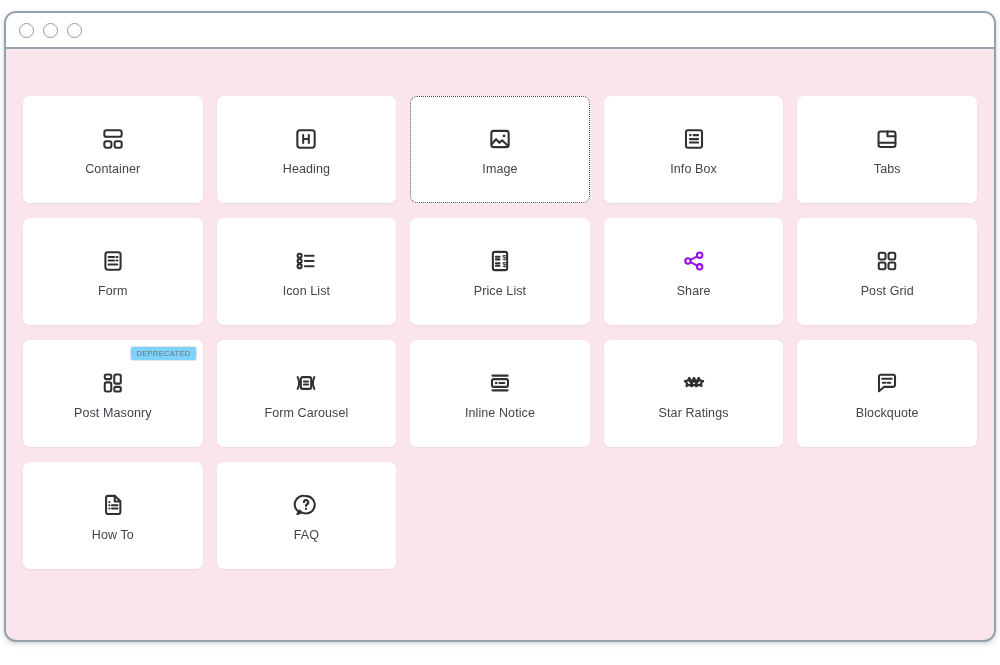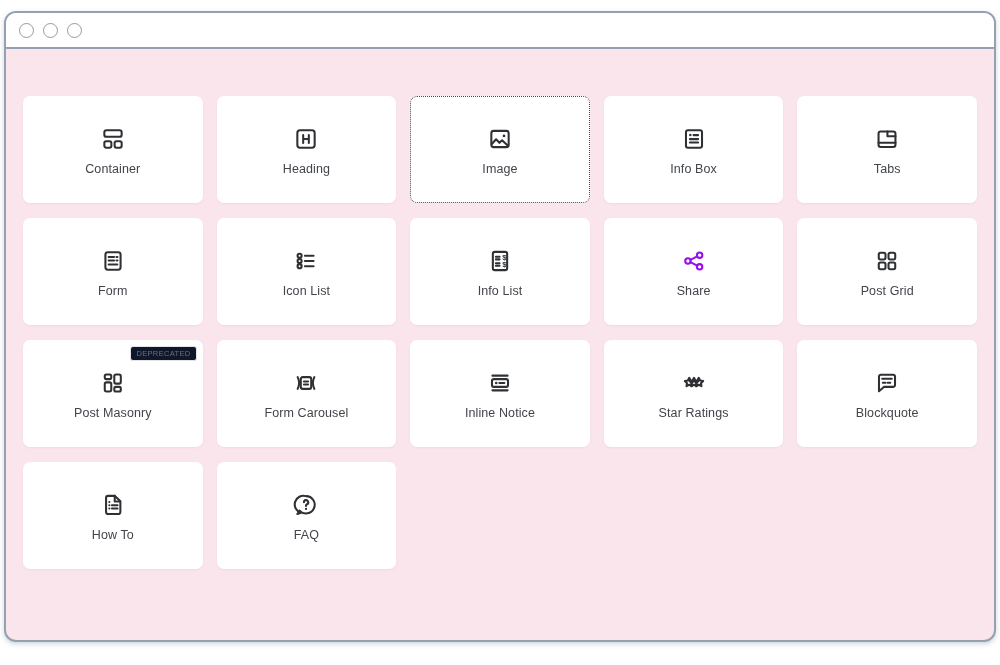--- a/index.html
+++ b/index.html
@@ -86,21 +86,21 @@
     line-height: 1;
     white-space: nowrap;
   }
 
   .badge {
     position: absolute;
     top: 6px; right: 6px;
     font-size: 7.5px;
     letter-spacing: .35px;
     color: #6d6f75;
-    background: #0f172a;
+    background: #7dd3fc;
     border: 1px solid #e4e4e8;
     border-radius: 3px;
     padding: 3px 5px 2px 5px;
     line-height: 1;
   }
 </style>
 </head>
 <body>
 
 <div id="window-frame">
@@ -184,21 +184,21 @@
         </div>
         <div class="widget-card">
           <span class="widget-icon">
             <svg viewBox="0 0 24 24" width="26" height="26">
               <rect x="5.4" y="3.6" width="13.2" height="16.8" rx="1.8" fill="none" stroke="currentColor" stroke-width="1.9" stroke-linecap="round" stroke-linejoin="round"></rect>
               <path d="M8.2 8.1h3.4M8.2 10.5h3.4M8.2 14h3.4M8.2 16.4h3.4" fill="none" stroke="currentColor" stroke-width="1.9" stroke-linecap="round" stroke-linejoin="round"></path>
               <text x="14.1" y="11.5" font-size="7.4" font-family="Liberation Sans, sans-serif" font-weight="bold" fill="currentColor" stroke="none">$</text>
               <text x="14.1" y="17.4" font-size="7.4" font-family="Liberation Sans, sans-serif" font-weight="bold" fill="currentColor" stroke="none">$</text>
             </svg>
           </span>
-          <span class="widget-label">Info List</span>
+          <span class="widget-label">Price List</span>
         </div>
         <div class="widget-card">
           <span class="widget-icon accent">
             <svg viewBox="0 0 24 24" width="26" height="26">
               <circle cx="17.2" cy="6.6" r="2.5" fill="none" stroke="currentColor" stroke-width="1.9" stroke-linecap="round" stroke-linejoin="round"></circle>
               <circle cx="17.2" cy="17.4" r="2.5" fill="none" stroke="currentColor" stroke-width="1.9" stroke-linecap="round" stroke-linejoin="round"></circle>
               <circle cx="6.4" cy="12" r="2.5" fill="none" stroke="currentColor" stroke-width="1.9" stroke-linecap="round" stroke-linejoin="round"></circle>
               <path d="M8.7 10.9l6.2-3.1M8.7 13.1l6.2 3.1" fill="none" stroke="currentColor" stroke-width="1.9" stroke-linecap="round" stroke-linejoin="round"></path>
             </svg>
           </span>

